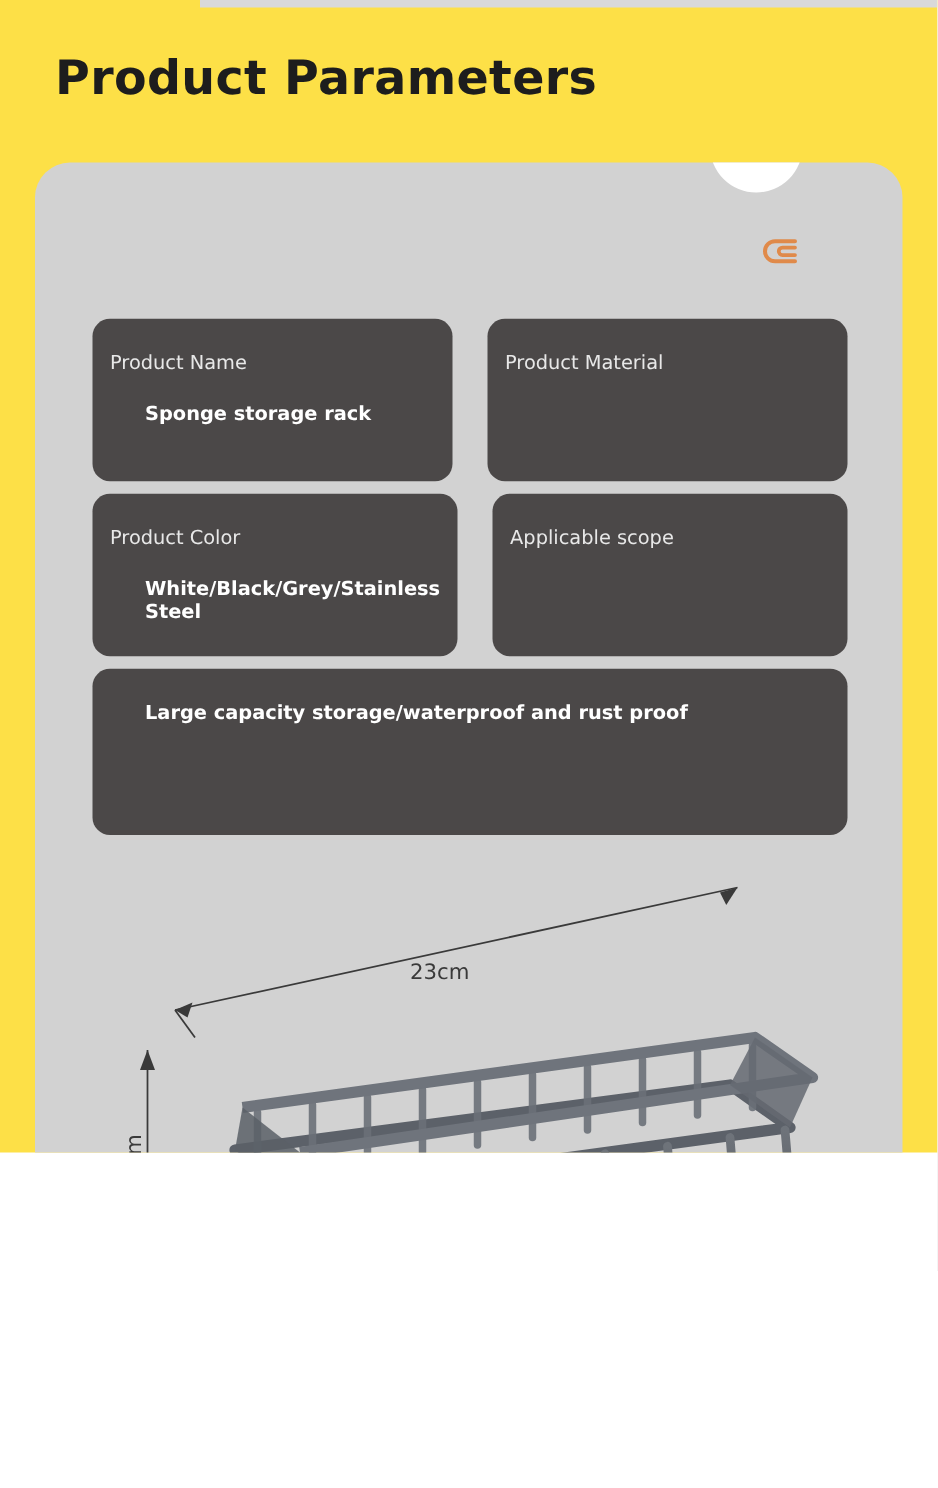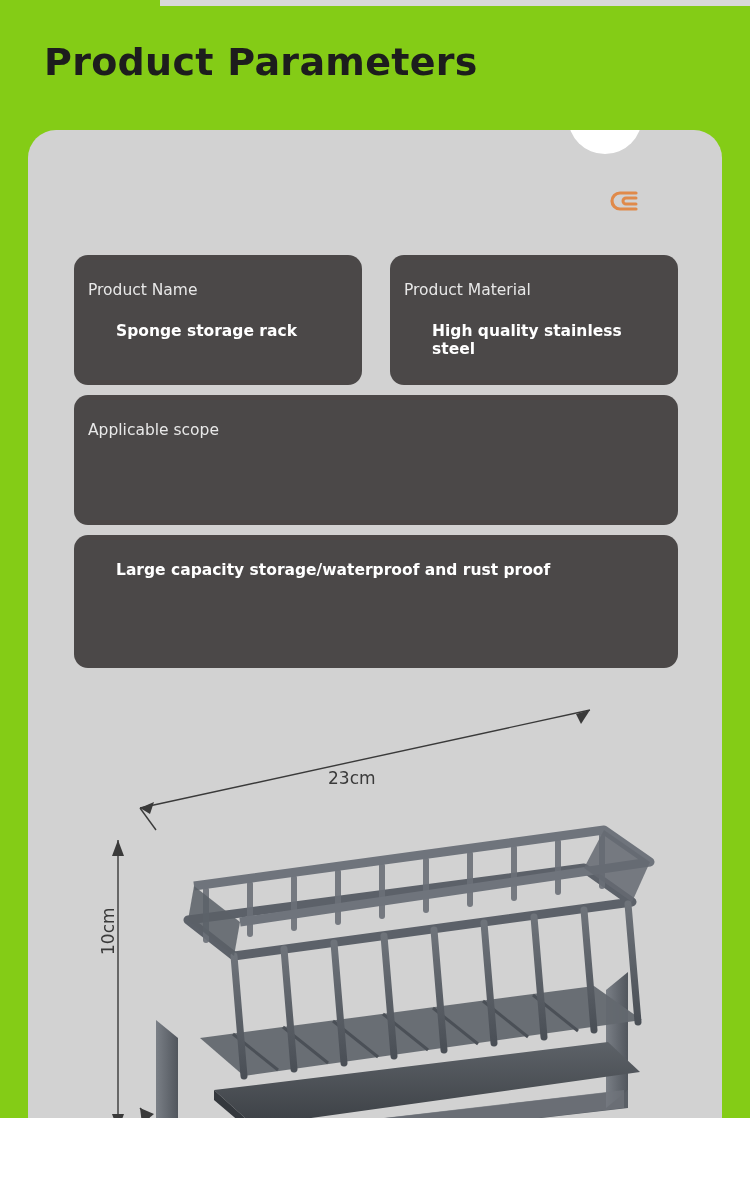--- a/index.html
+++ b/index.html
@@ -7,22 +7,22 @@
     margin: 0;
     padding: 0;
     width: 750px;
     height: 1190px;
     background: #ffffff;
     font-family: "Liberation Sans", sans-serif;
   }
   .page {
     position: relative;
     width: 750px;
-    height: 1118px;
-    background: #84cc16;
+    height: 922px;
+    background: #fde047;
     overflow: hidden;
   }
   
   .top-strip {
     position: absolute;
     top: 0;
     left: 160px;
     width: 590px;
     height: 6px;
     background: #d9d9d9;
@@ -153,24 +153,27 @@
     </div>
 
     <div class="tiles">
       <div class="tile-row">
         <div class="tile">
           <div class="tile-label">Product Name</div>
           <div class="tile-value">Sponge storage rack</div>
         </div>
         <div class="tile">
           <div class="tile-label">Product Material</div>
-          <div class="tile-value">High quality stainless steel</div>
         </div>
       </div>
       <div class="tile-row">
+        <div class="tile">
+          <div class="tile-label">Product Color</div>
+          <div class="tile-value">White/Black/Grey/Stainless Steel</div>
+        </div>
         <div class="tile">
           <div class="tile-label">Applicable scope</div>
         </div>
       </div>
       <div class="tile-row">
         <div class="tile wide">
           <div class="tile-value">Large capacity storage/waterproof and rust proof</div>
         </div>
       </div>
     </div>

